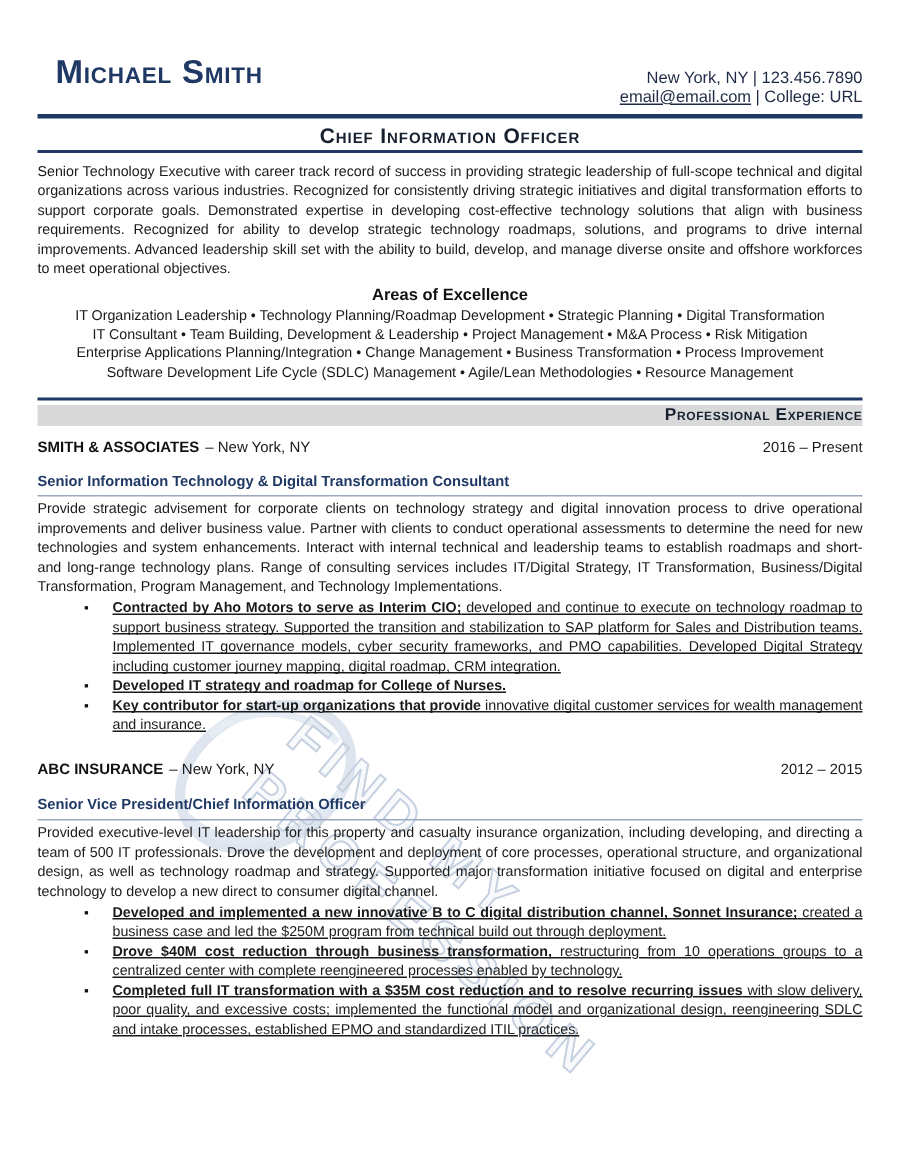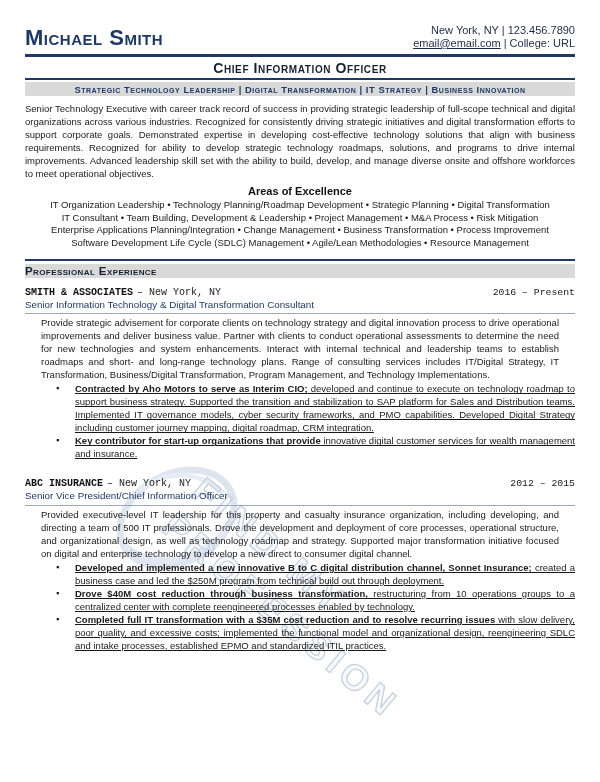--- a/index.html
+++ b/index.html
@@ -9,51 +9,51 @@
   html,body{margin:0;padding:0;background:#fff;}
   .page{
     position:relative; width:600px; height:782px; background:#fff; overflow:hidden;
     font-family:"Liberation Sans",sans-serif; color:var(--text);
   }
   .content{position:relative; z-index:1; padding:24px 25px 0 25px;}
 
   
   .header-row{display:flex; justify-content:space-between; align-items:flex-end;
     border-bottom:3px solid var(--navy); padding-bottom:4px;}
-  .name{margin:0; font-size:22px; line-height:24px; font-weight:700; color:var(--navy);
+  .name{margin:12px; font-size:22px; line-height:24px; font-weight:700; color:var(--navy);
     font-variant:small-caps; letter-spacing:.5px;}
   .contact{text-align:right; font-size:11px; line-height:13px; color:#1f2a44;}
   .contact a{color:#1f2a44; text-decoration:underline; cursor:pointer;}
   .contact .sep{margin:0 3px;}
   .title-band{text-align:center; font-variant:small-caps; font-weight:700; font-size:14px;
     color:#16202e; letter-spacing:.6px; padding:3px 0 2px; border-bottom:2.5px solid var(--navy);}
   .tagline{margin-top:2px; background:var(--banner); color:var(--navy); text-align:center;
     font-variant:small-caps; font-weight:700; font-size:9.4px; letter-spacing:.55px; padding:2px 0 1px;}
 
   
   .summary{font-size:9.5px; line-height:13px; text-align:justify; margin:6px 0 5px;}
   .areas{text-align:center; font-size:9.5px; line-height:12.8px;}
   .areas h2{font-size:11px; font-weight:700; margin:3px 0 1px; color:#111;}
 
   
   .exp-rule{border-top:2.5px solid var(--navy); margin-top:9px;}
-  .section-banner{margin-top:3px; background:var(--banner); text-align:left;
+  .section-banner{margin-top:3px; background:var(--banner); text-align:right;
     font-variant:small-caps; font-weight:700; font-size:11.5px; color:#16202e;
     letter-spacing:.4px; padding:1px 0;}
 
   
   .job{margin-top:8px;}
   .job.second{margin-top:17px;}
-  .job-head{display:flex; justify-content:space-between; align-items:baseline; font-size:10px; line-height:13px;font-family:Liberation Mono, monospace;}
+  .job-head{display:flex; justify-content:space-between; align-items:baseline; font-size:10px; line-height:13px;}
   .company{font-weight:700; color:#111;}
   .loc{margin-left:4px;}
   .dates{font-size:9.8px;}
-  .job-title{color:var(--navy); font-weight:400; font-size:9.8px; line-height:12.5px;
-    border-bottom:1px solid var(--rule); padding-bottom:2px; margin-top:0;}
-  .job-desc{font-size:9.5px; line-height:13px; text-align:justify; margin:2px 16px 0;}
+  .job-title{color:var(--navy); font-weight:700; font-size:9.8px; line-height:12.5px;
+    border-bottom:1px solid var(--rule); padding-bottom:2px; margin-top:11px;}
+  .job-desc{font-size:9.5px; line-height:13px; text-align:justify; margin:2px 0 0;}
   ul.bullets{margin:1px 0 0; padding:0; list-style:none;text-decoration:underline;}
   ul.bullets li{position:relative; padding-left:50px; font-size:9.5px; line-height:13px;
     text-align:justify; margin:0;}
   ul.bullets li::before{content:"▪"; position:absolute; left:31px; top:0; font-size:9px; color:#111;}
   ul.bullets .b{font-weight:700;}
 
   
   .watermark{position:absolute; z-index:0; left:0; top:0; width:100%; height:100%;
     pointer-events:none;}
   .wm-swirl{position:absolute; left:105px; top:450px; opacity:.8;}
@@ -86,21 +86,20 @@
       <h1 class="name">Michael Smith</h1>
       <div class="contact">
         <div>New York, NY | 123.456.7890</div>
         <div>
           <a>email@email.com</a><span class="sep">|</span><span>College: URL</span>
         </div>
       </div>
     </div>
 
     <div class="title-band">Chief Information Officer</div>
-    <div class="tagline">Strategic Technology Leadership | Digital Transformation | IT Strategy | Business Innovation</div>
 
     <p class="summary">Senior Technology Executive with career track record of success in providing strategic leadership of full-scope technical and digital organizations across various industries. Recognized for consistently driving strategic initiatives and digital transformation efforts to support corporate goals. Demonstrated expertise in developing cost-effective technology solutions that align with business requirements. Recognized for ability to develop strategic technology roadmaps, solutions, and programs to drive internal improvements. Advanced leadership skill set with the ability to build, develop, and manage diverse onsite and offshore workforces to meet operational objectives.</p>
 
     <div class="areas">
       <h2>Areas of Excellence</h2>
       <div>IT Organization Leadership • Technology Planning/Roadmap Development • Strategic Planning • Digital Transformation</div>
       <div>IT Consultant • Team Building, Development &amp; Leadership • Project Management • M&amp;A Process • Risk Mitigation</div>
       <div>Enterprise Applications Planning/Integration • Change Management • Business Transformation • Process Improvement</div>
       <div>Software Development Life Cycle (SDLC) Management • Agile/Lean Methodologies • Resource Management</div>
     </div>
@@ -112,20 +111,21 @@
       <div class="job-head">
         <div>
           <span class="company">SMITH &amp; ASSOCIATES</span><span class="loc">– New York, NY</span>
         </div>
         <span class="dates">2016 – Present</span>
       </div>
       <div class="job-title">Senior Information Technology &amp; Digital Transformation Consultant</div>
       <p class="job-desc">Provide strategic advisement for corporate clients on technology strategy and digital innovation process to drive operational improvements and deliver business value. Partner with clients to conduct operational assessments to determine the need for new technologies and system enhancements. Interact with internal technical and leadership teams to establish roadmaps and short- and long-range technology plans. Range of consulting services includes IT/Digital Strategy, IT Transformation, Business/Digital Transformation, Program Management, and Technology Implementations.</p>
       <ul class="bullets">
         <li><span class="b">Contracted by Aho Motors to serve as Interim CIO;</span><span> developed and continue to execute on technology roadmap to support business strategy. Supported the transition and stabilization to SAP platform for Sales and Distribution teams. Implemented IT governance models, cyber security frameworks, and PMO capabilities. Developed Digital Strategy including customer journey mapping, digital roadmap, CRM integration.</span></li>
+        <li><span class="b">Developed IT strategy and roadmap for College of Nurses.</span><span></span></li>
         <li><span class="b">Key contributor for start-up organizations that provide</span><span> innovative digital customer services for wealth management and insurance.</span></li>
       </ul>
     </div>
 
     <div class="job second">
       <div class="job-head">
         <div>
           <span class="company">ABC INSURANCE</span><span class="loc">– New York, NY</span>
         </div>
         <span class="dates">2012 – 2015</span>

